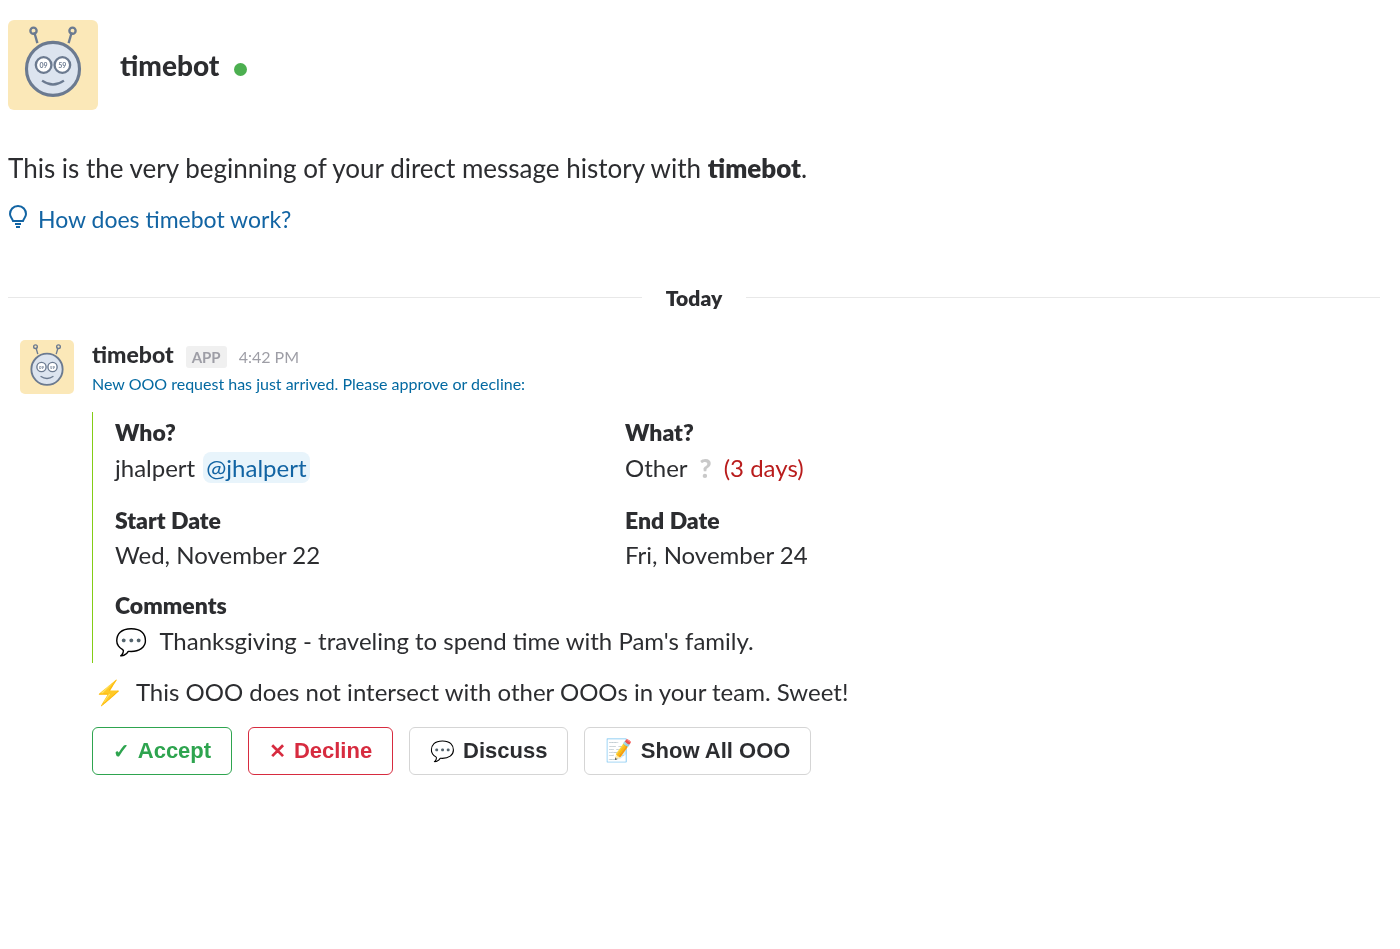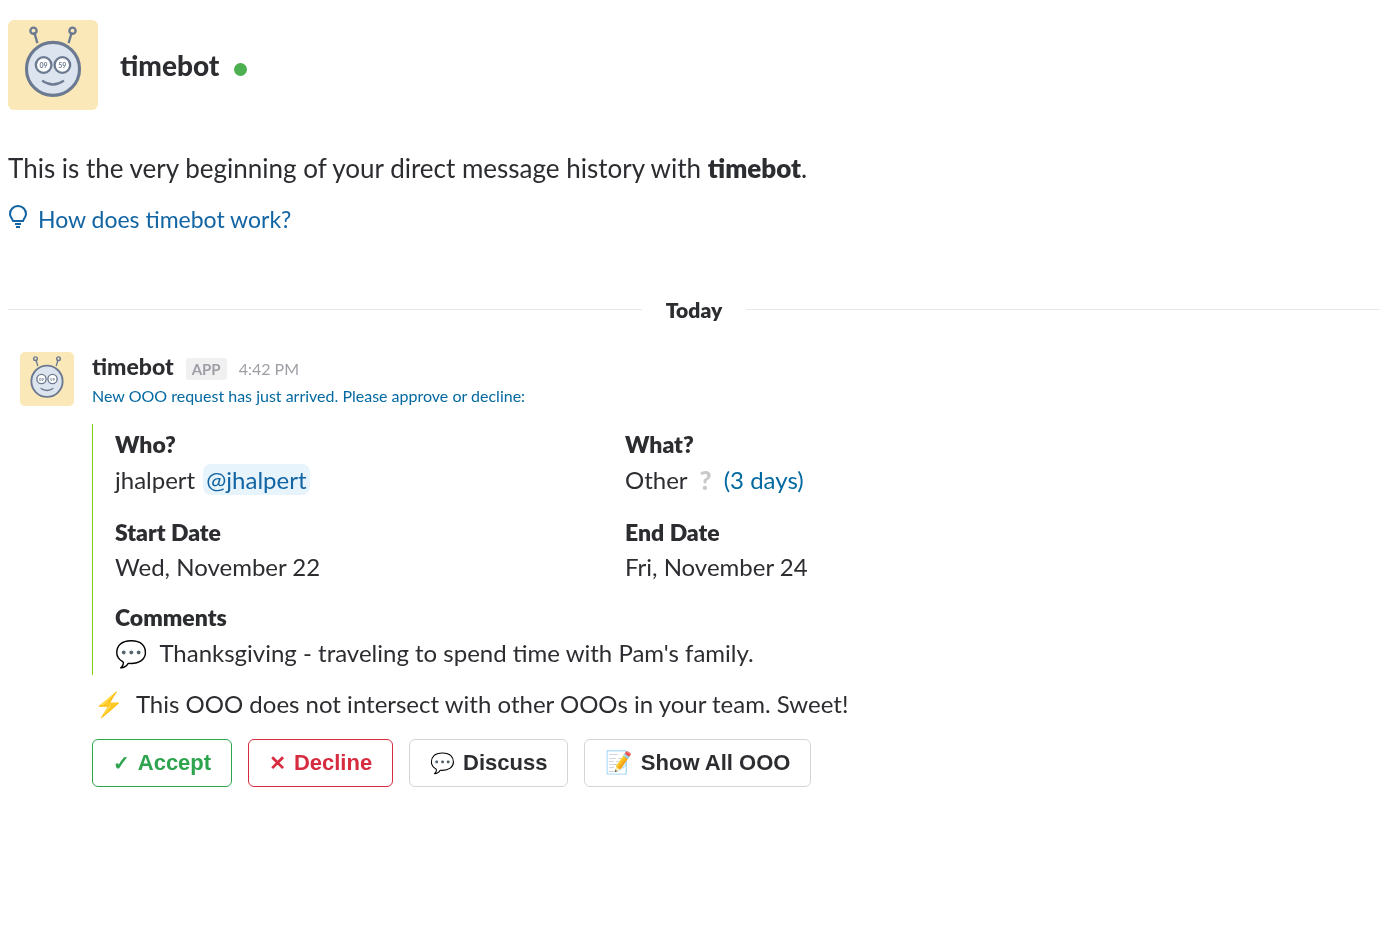--- a/index.html
+++ b/index.html
@@ -83,21 +83,21 @@
   .bulb {
     color: #1264a3;
     font-size: 22px;
     line-height: 1;
   }
 
   
   .day-divider {
     display: flex;
     align-items: center;
-    margin: 24px 0 30px 0;
+    margin: 12px 0 30px 0;
   }
   .day-divider .line {
     flex: 1;
     height: 1px;
     background: #e8e8e8;
   }
   .day-divider .label {
     padding: 0 24px;
     font-weight: 800;
     font-size: 21px;
@@ -173,21 +173,21 @@
     background: #e8f4fb;
     padding: 1px 3px;
     border-radius: 8px;
   }
   .qmark {
     color: #c9c9c9;
     font-weight: 900;
     font-size: 26px;
     padding: 0 4px;
   }
-  .duration { color: #0369a1; }
+  .duration { color: #b91c1c; }
 
   .comments-block .field-title { margin-bottom: 6px; }
   .comment-line {
     display: flex;
     align-items: center;
     gap: 12px;
     font-size: 24px;
   }
   .speech-icon {
     color: #bfbfbf;

